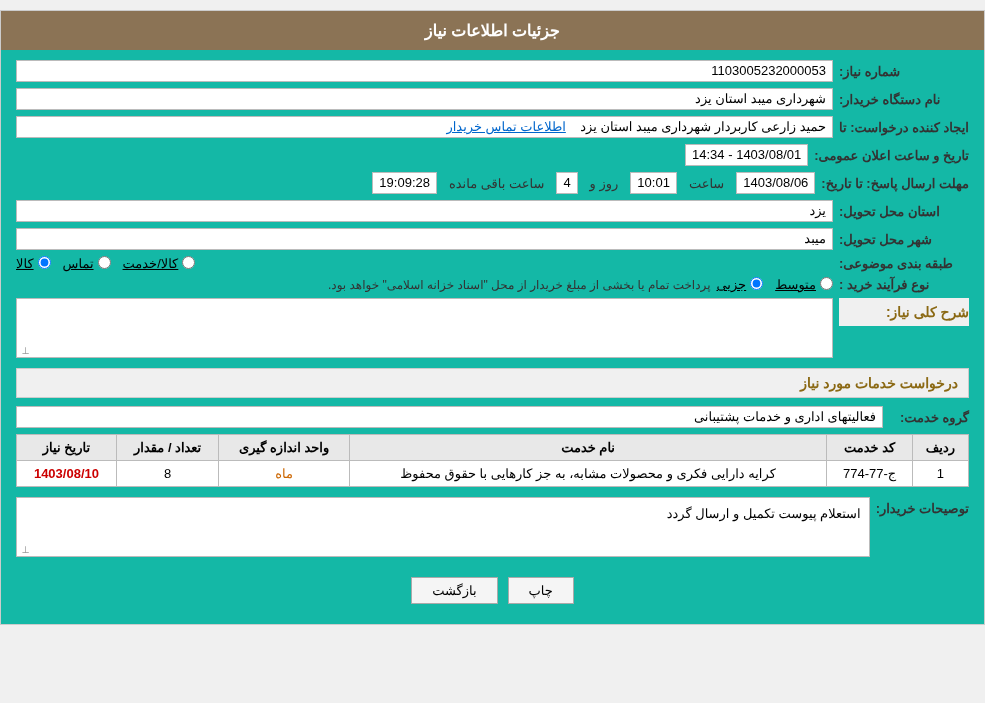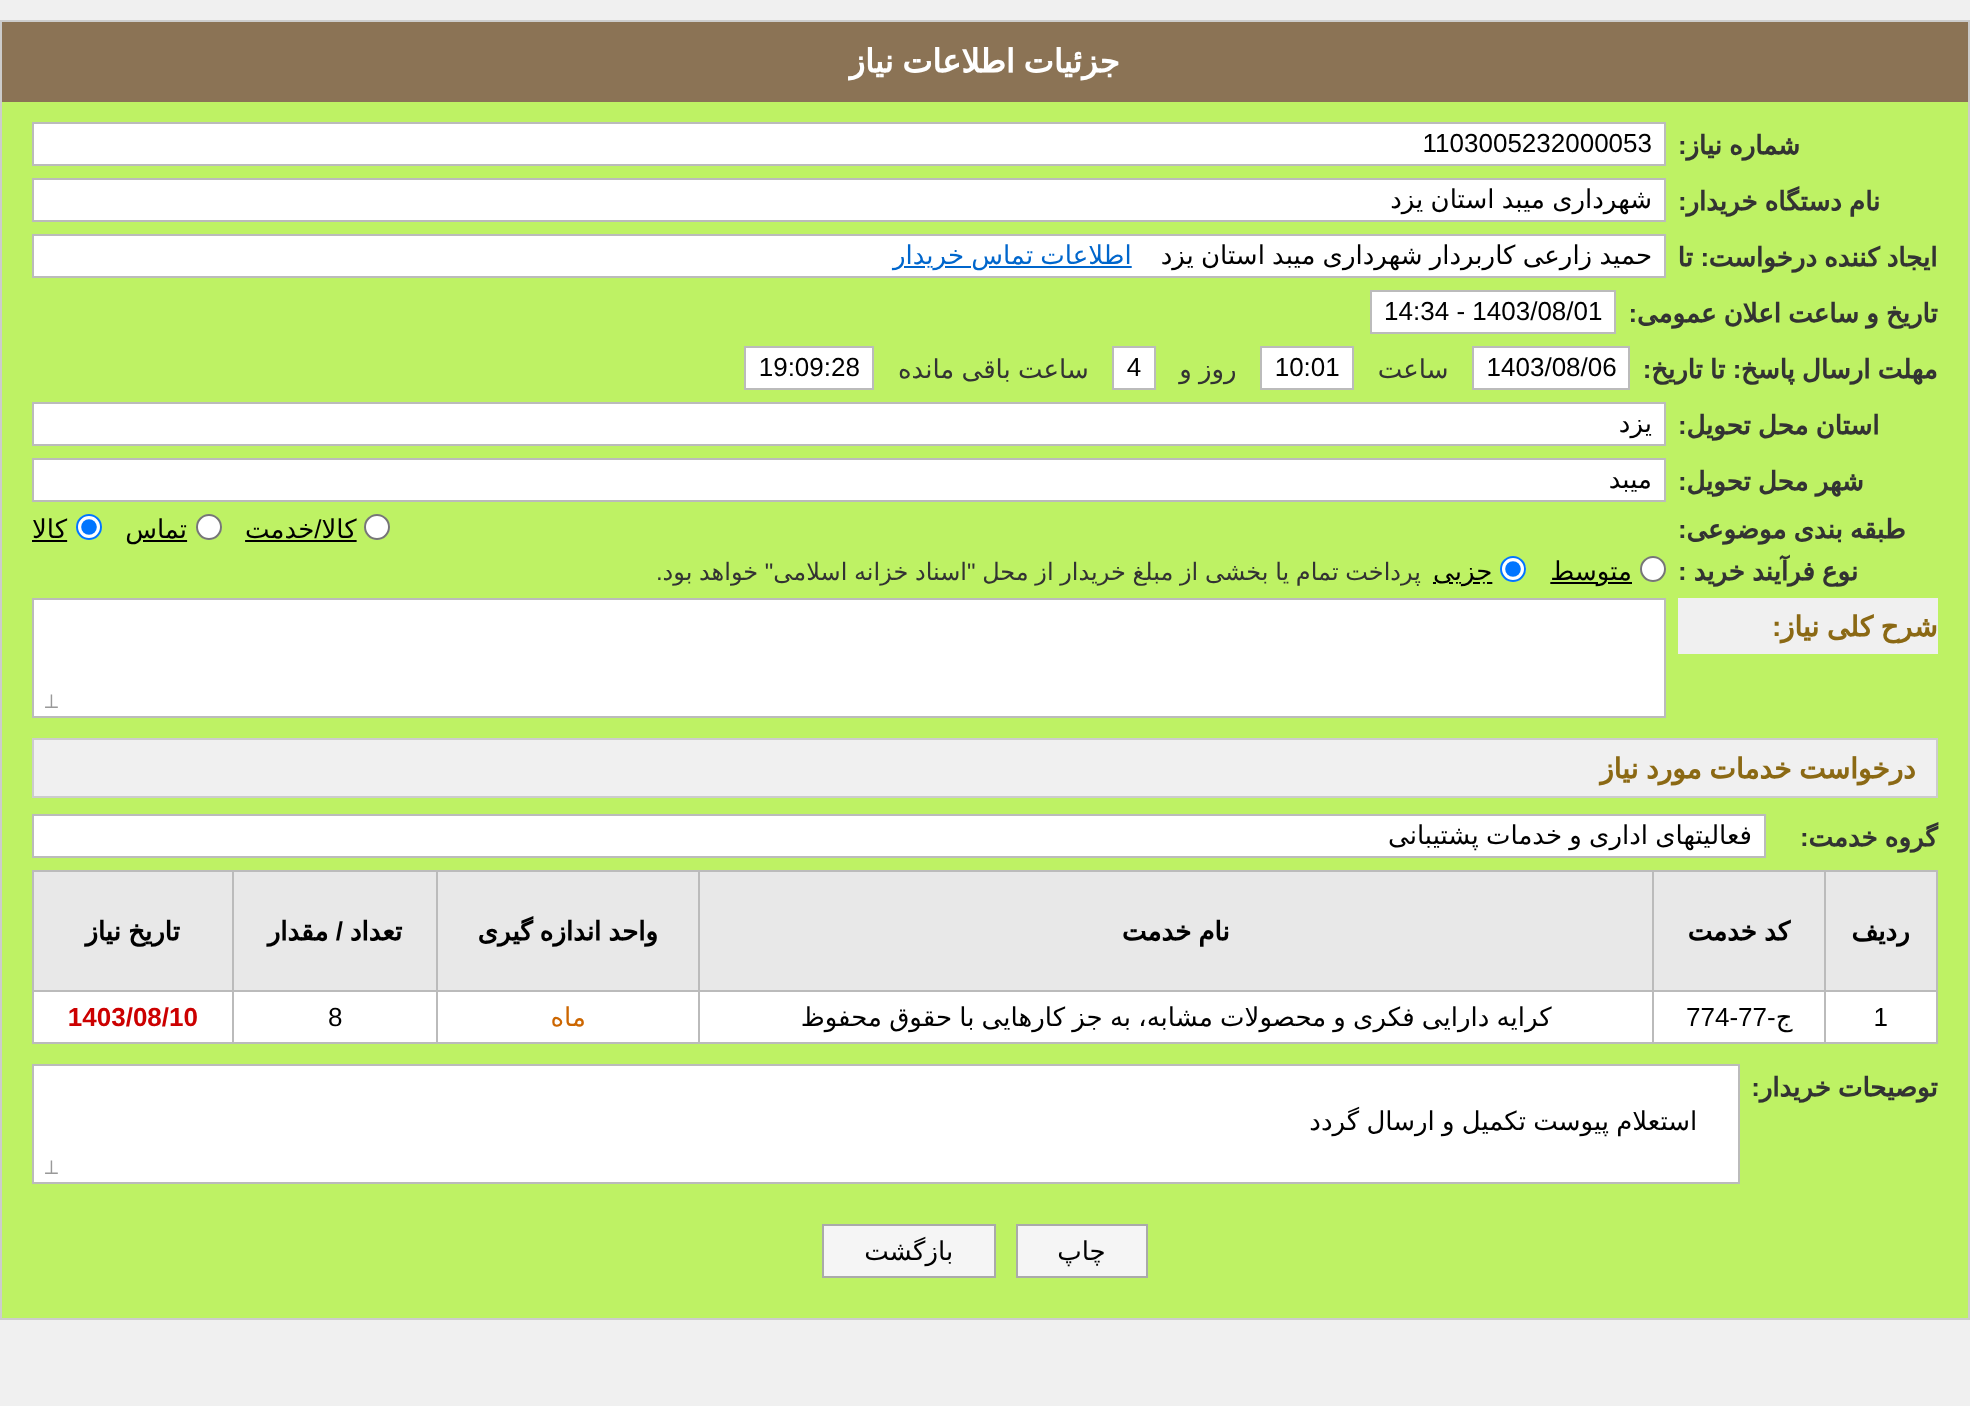--- a/index.html
+++ b/index.html
@@ -5,21 +5,21 @@
     * { box-sizing: border-box; margin: 0; padding: 0; }
     body {
       font-family: Tahoma, Arial, sans-serif;
       font-size: 13px;
       background: #f0f0f0;
       direction: rtl;
     }
     .page-wrapper {
       max-width: 985px;
       margin: 10px auto;
-      background: #bef264;
+      background: #14b8a6;
       border: 1px solid #ccc;
     }
     .page-header {
       background: #8B7355;
       color: #fff;
       text-align: center;
       padding: 10px 0;
       font-size: 16px;
       font-weight: bold;
     }
@@ -131,21 +131,21 @@
       text-align: right;
     }
     table {
       width: 100%;
       border-collapse: collapse;
       margin-bottom: 10px;
     }
     table th {
       background: #e8e8e8;
       border: 1px solid #bbb;
-      padding: 22px 8px;
+      padding: 5px 8px;
       text-align: center;
       font-weight: bold;
     }
     table td {
       border: 1px solid #bbb;
       padding: 5px 8px;
       text-align: center;
       background: #fff;
     }
     table td.date-cell {
@@ -163,21 +163,21 @@
     }
     .buyer-notes-label {
       font-weight: bold;
       color: #333;
       min-width: 80px;
       text-align: right;
       padding-top: 4px;
     }
     .notes-box {
       border: 1px solid #bbb;
-      padding: 20px;
+      padding: 8px;
       min-height: 60px;
       background: #fff;
       text-align: right;
       flex: 1;
       position: relative;
     }
     .buttons-row {
       display: flex;
       justify-content: center;
       gap: 10px;

